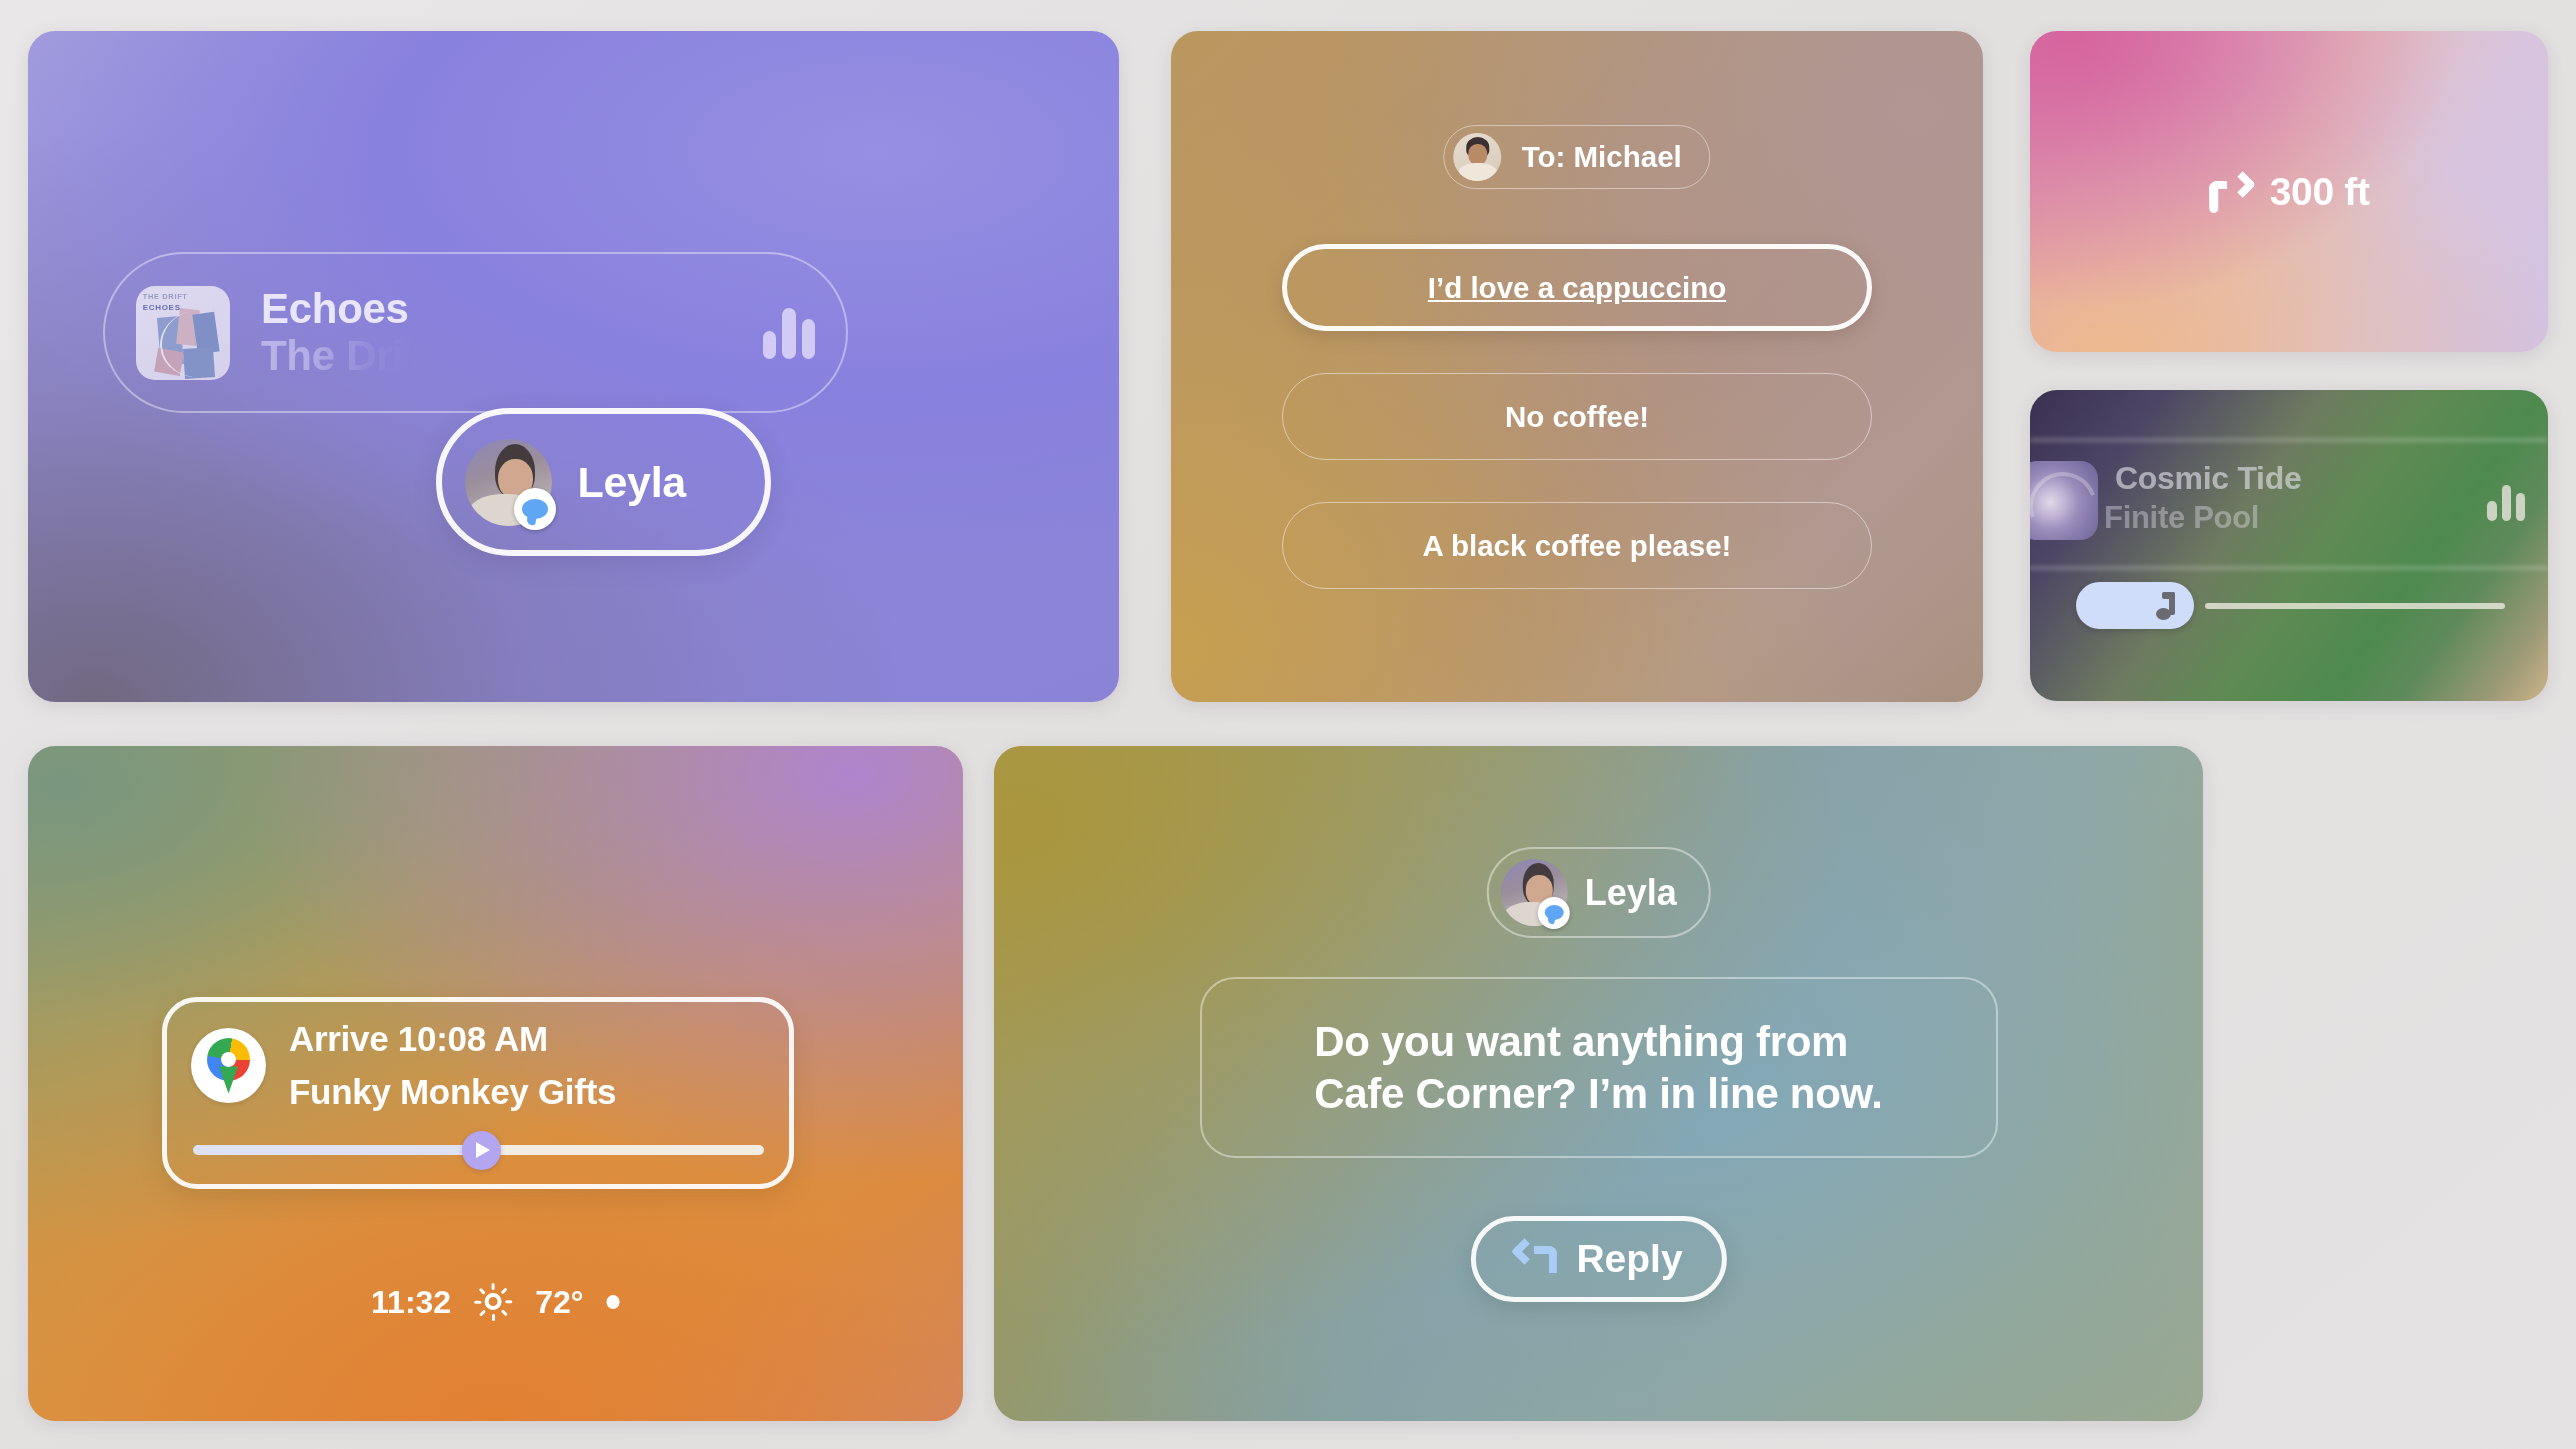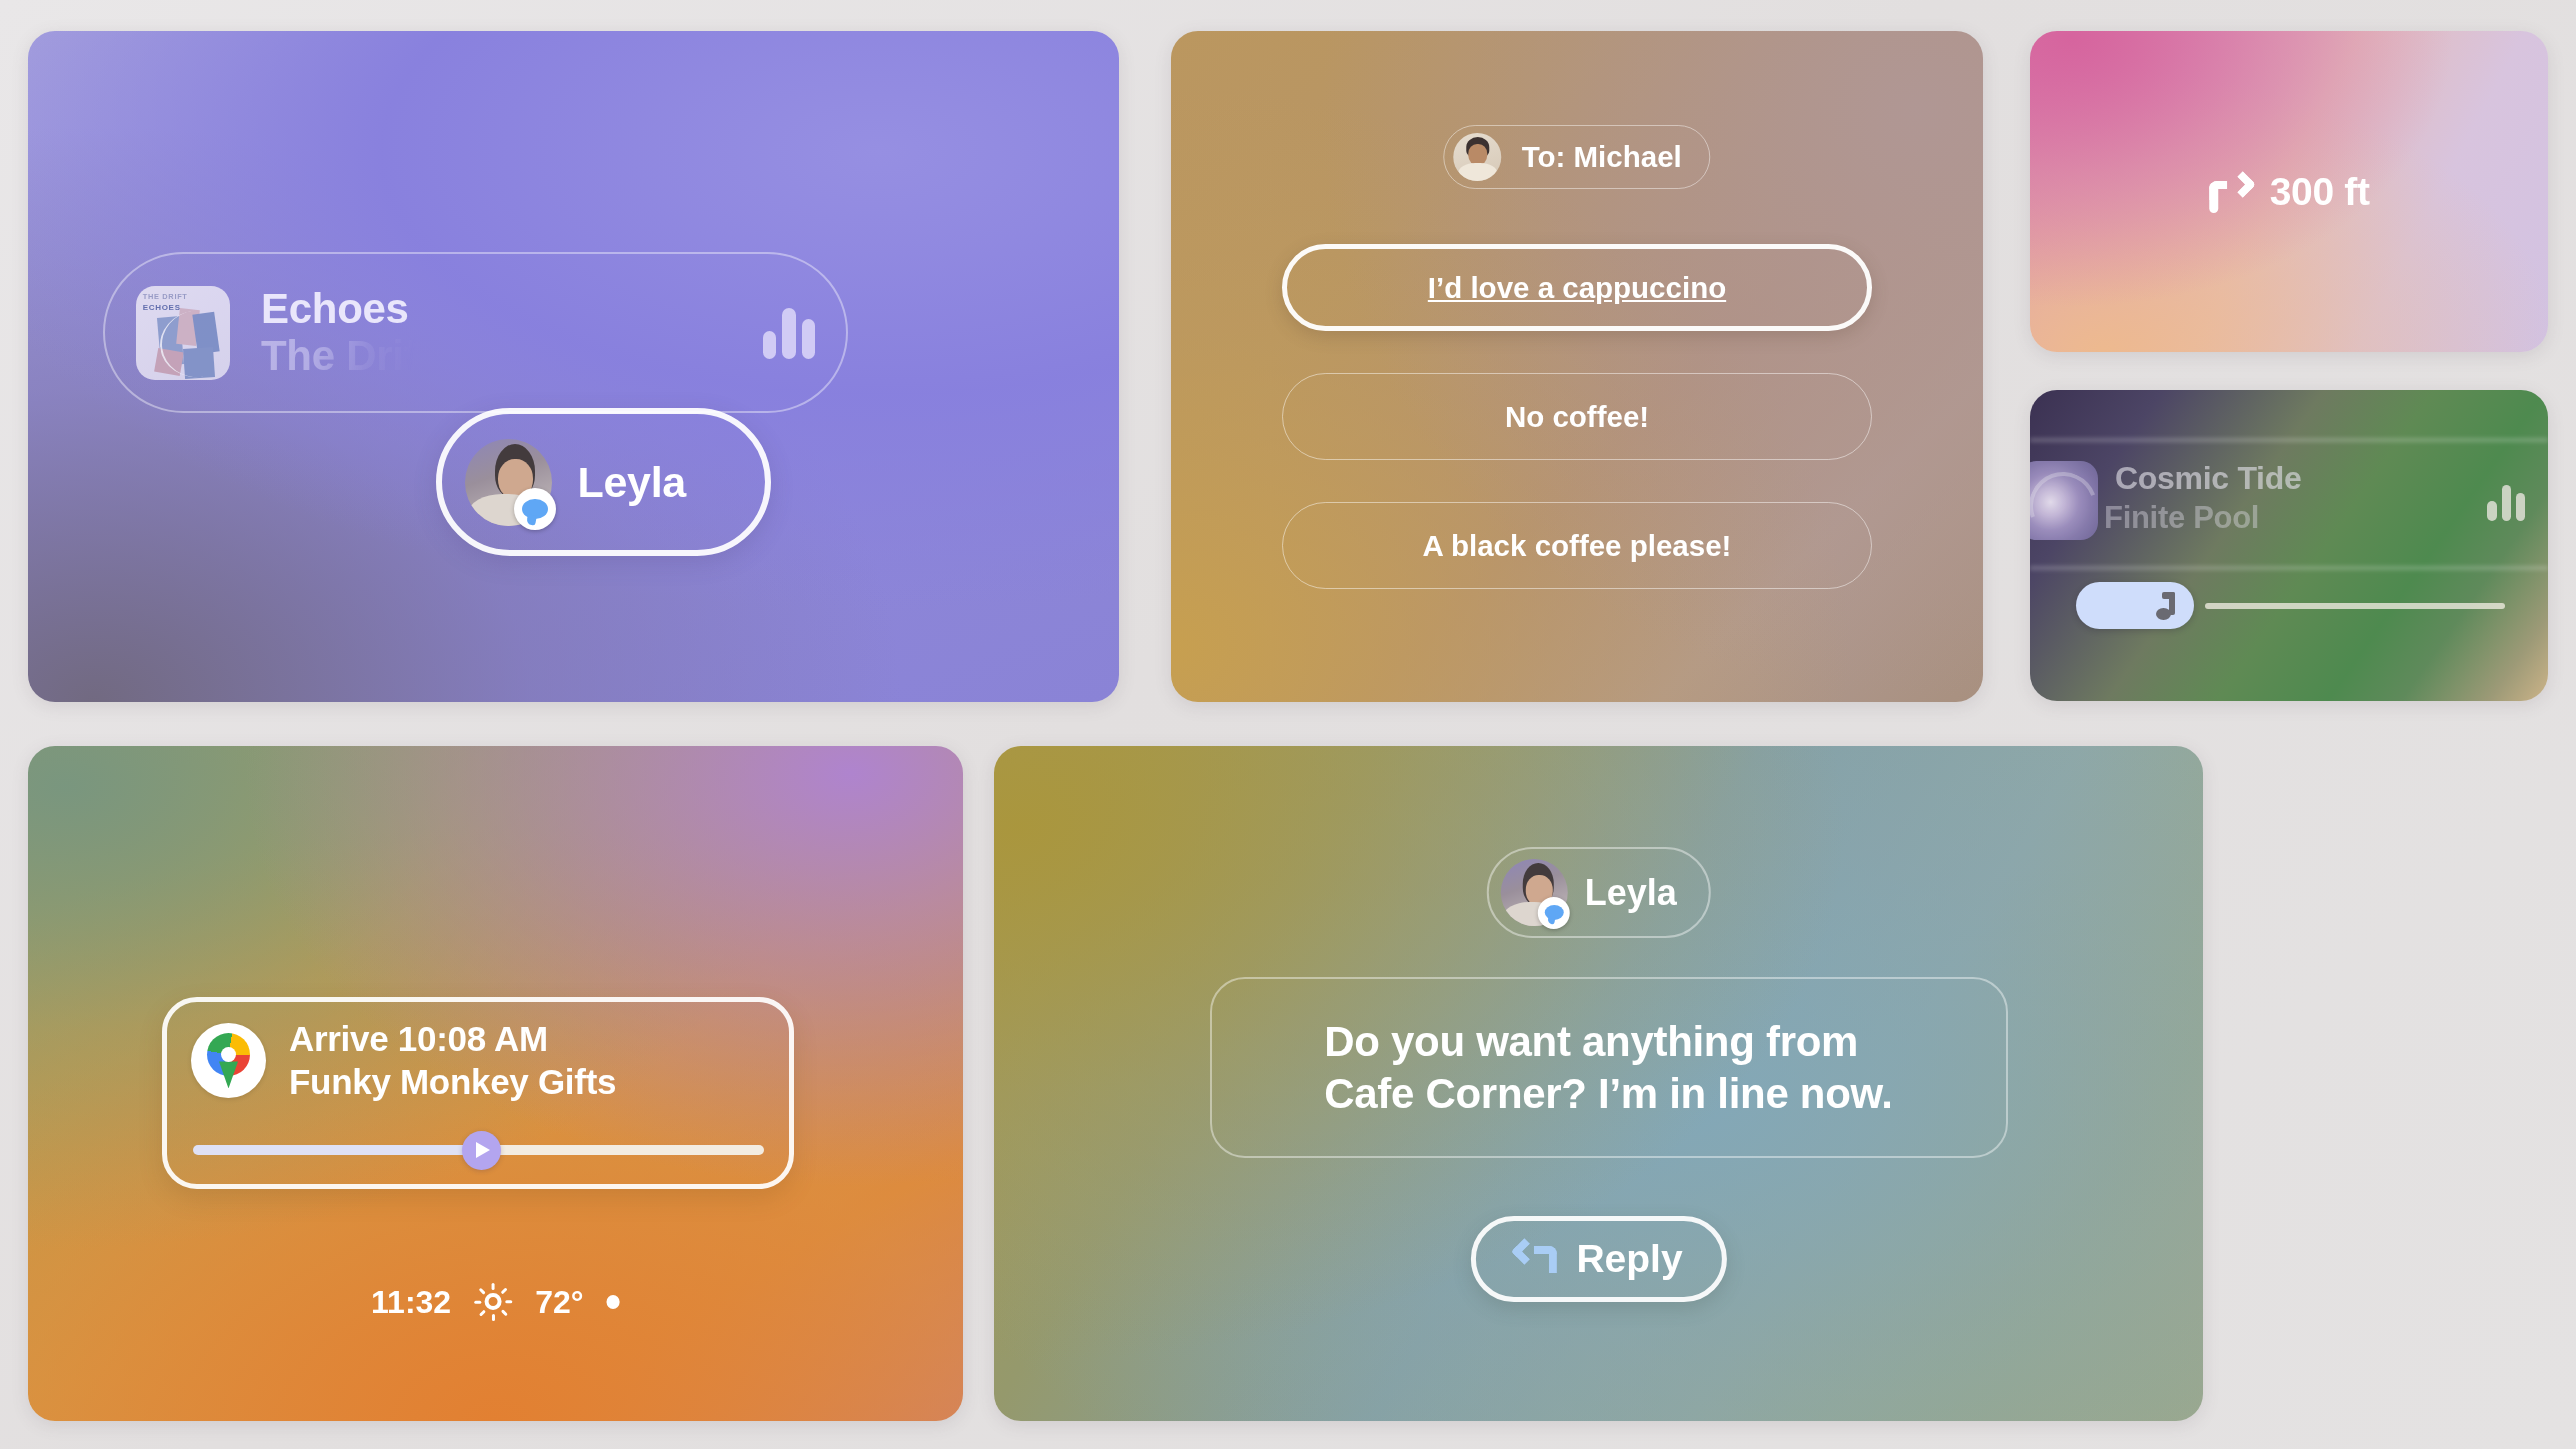--- a/index.html
+++ b/index.html
@@ -196,21 +196,21 @@
     box-shadow: 0 9.4px 23px rgba(120,80,30,0.18);
   }
   .arr-head { display:flex; align-items:center; gap:23px; padding: 17.4px 0 0 24px; }
   .maps-pin { width:75px; height:75px; border-radius:50%; background:#fff; position:relative; flex:0 0 auto;
      display:flex; align-items:center; justify-content:center; box-shadow:0 1.3px 5.4px rgba(0,0,0,0.12); }
   .maps-pin .pin { width:43px; height:55px; position:relative; }
   .maps-pin .pin .q1 { position:absolute; left:0; top:0; width:43px; height:43px; border-radius:50% 50% 50% 50%;
      background: conic-gradient(from 200deg, #4285f4 0deg 80deg, #34a853 80deg 170deg, #fbbc05 170deg 250deg, #ea4335 250deg 330deg, #4285f4 330deg 360deg); }
   .maps-pin .pin .tail { position:absolute; left:12px; top:28px; width:19px; height:27px; background:#34a853; clip-path: polygon(0 0, 100% 0, 50% 100%); }
   .maps-pin .pin .dot { position:absolute; left:14px; top:14px; width:14.8px; height:14.8px; border-radius:50%; background:#fff; }
-  .arr-text { display:flex; flex-direction:column; gap:3px; }
+  .arr-text { display:flex; flex-direction:column; gap:13px; }
   .arr-line1 { font-size:35px; font-weight:800; color:#fff; letter-spacing:-0.3px; }
   .arr-line2 { font-size:35px; font-weight:800; color:#fff; letter-spacing:-0.3px; }
   .arr-progress { position:absolute; left:25.5px; right:25.5px; bottom:28px; height:12px; display:flex; align-items:center; }
   .arr-progress .done { height:10.7px; border-radius:6.7px; background:#dfe1f5; }
   .arr-progress .rest { flex:1; height:10.7px; border-radius:6.7px; background:#f3ece1; }
   .arr-progress .knob { width:39px; height:39px; border-radius:50%; background:#b3a5ef; margin:0 -10.7px; z-index:2;
       display:flex; align-items:center; justify-content:center; box-shadow:0 1.3px 5.4px rgba(60,40,80,0.22); }
   .arr-progress .knob .tri { width:0;height:0;border-left:14.8px solid #fff;border-top:8.7px solid transparent;border-bottom:8.7px solid transparent; margin-left:3.4px;}
   .status-row { position:absolute; left:50%; top: 537px; transform:translateX(-50%);
       display:flex; align-items:center; gap:23px; color:#fff; font-size:32px; font-weight:800; white-space:nowrap; }
@@ -236,21 +236,21 @@
   .msg-chip .avatar { width:67px; height:67px; }
   .msg-chip .avatar .badge { width:32px; height:32px; right:-2.7px; bottom:-2.7px; }
   .msg-chip .avatar .badge .bub { width:19px; height:14.8px; }
   .msg-chip .avatar .badge .bub::after { left:3.4px; bottom:-4.7px; width:6.7px; height:7.4px; }
   .msg-chip .nm { font-size:36px; font-weight:800; color:#fff; }
 
   .msg-bubble {
     position:absolute; left:50%; top: 231px; transform:translateX(-50%);
     width: 798px; min-height: 181px; border-radius: 35px;
     border: 2px solid rgba(255,255,255,0.42);
-    display:flex; align-items:center; justify-content:center; padding: 20px 40px; margin-left: 10px;
+    display:flex; align-items:center; justify-content:center; padding: 20px 40px;
   }
   .msg-text { font-size:42px; font-weight:800; color:#fff; line-height:1.22; letter-spacing:-0.3px; text-align:left; }
   .reply-btn {
     position:absolute; left:50%; top: 470px; transform:translateX(-50%);
     height: 86px; border-radius: 47px; border: 5.4px solid rgba(255,255,255,0.92);
     display:flex; align-items:center; gap:20px; padding: 0 39px;
     box-shadow: 0 6.7px 19px rgba(60,70,60,0.18);
   }
   .reply-arrow { width:42px; height:34px; position:relative; }
   .reply-arrow .cnr { position:absolute; right:0px; top:4px; width:23px; height:27px; border-right:8px solid #a9cdf5; border-top:8px solid #a9cdf5; border-radius:0 8px 0 0; }

